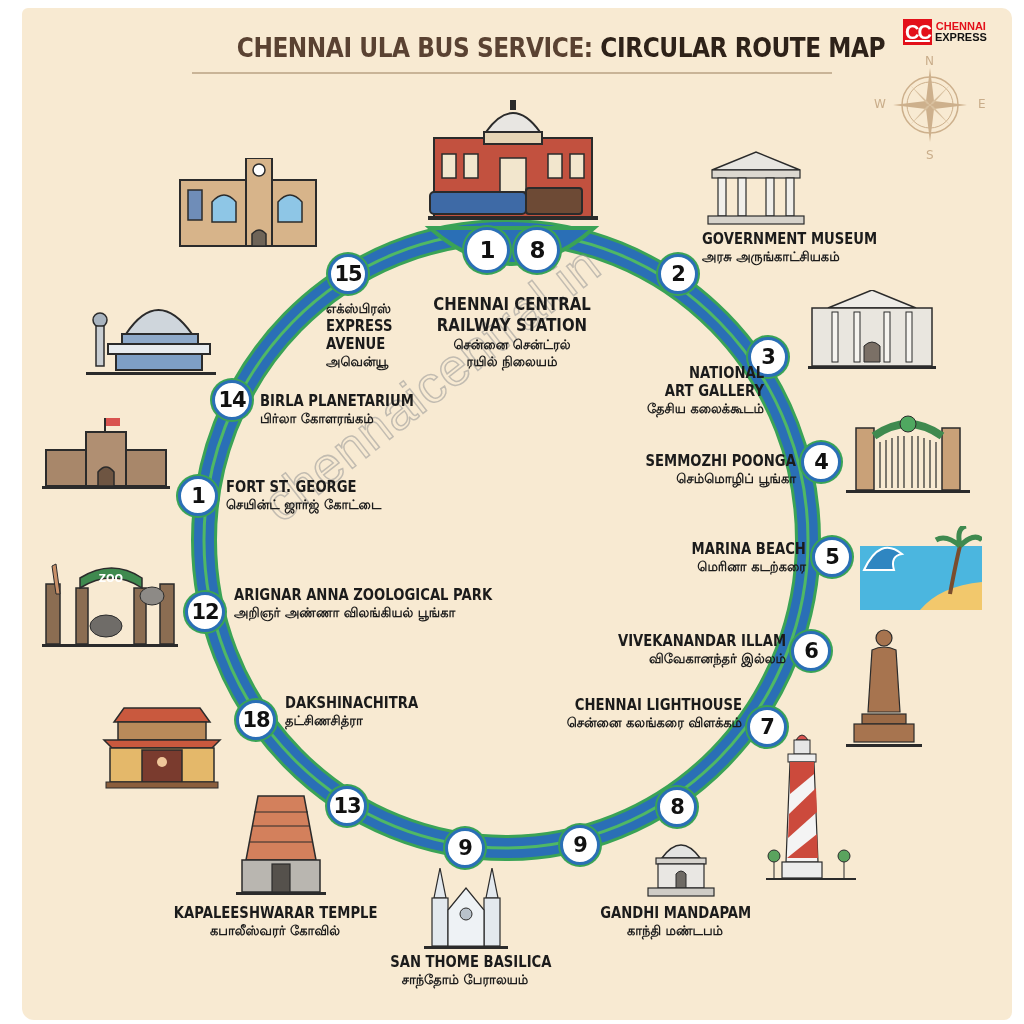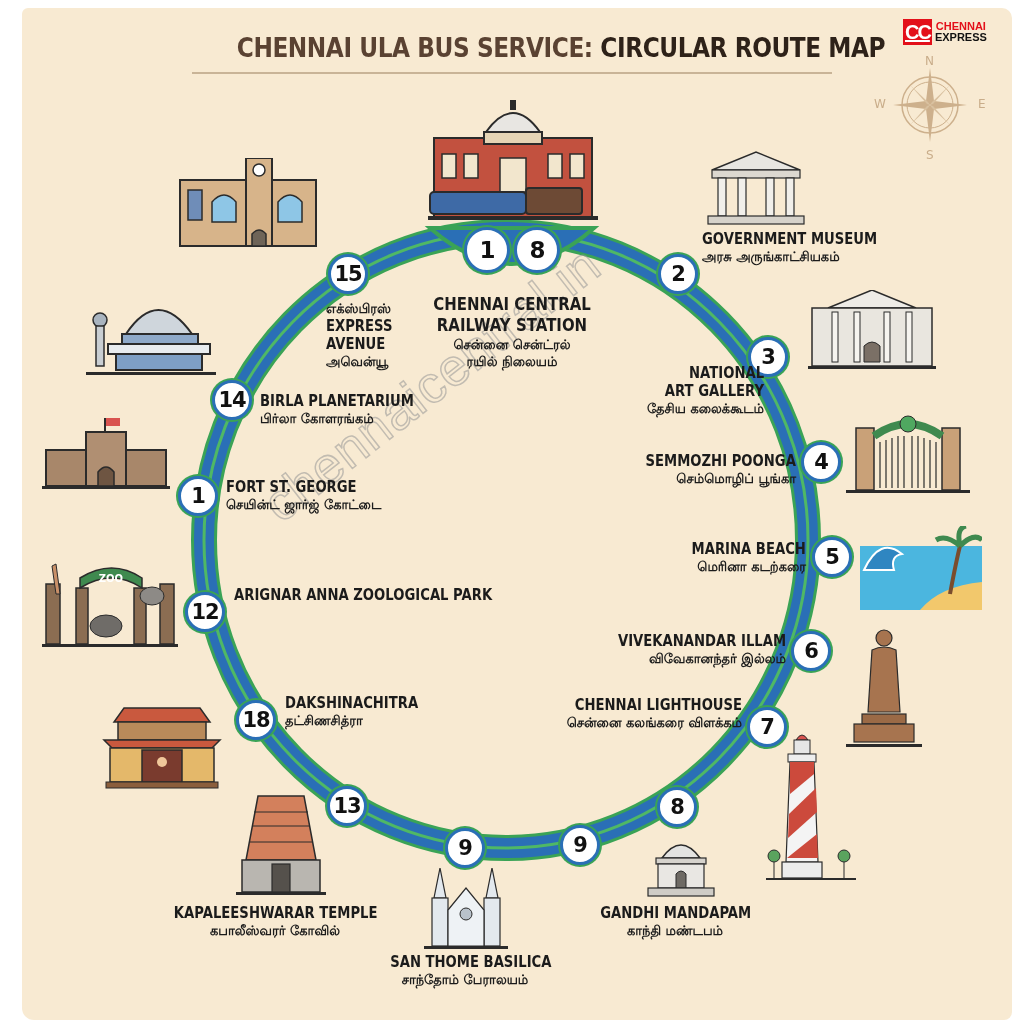--- a/index.html
+++ b/index.html
@@ -312,20 +312,21 @@
   <div class="lbl-ta">கபாலீஸ்வரர் கோவில்</div>
 </div>
 
 <div class="label l" style="left:285px;top:694px">
   <div class="lbl-en">DAKSHINACHITRA</div>
   <div class="lbl-ta">தட்சிணசித்ரா</div>
 </div>
 
 <div class="label l" style="left:234px;top:586px">
   <div class="lbl-en">ARIGNAR ANNA ZOOLOGICAL PARK</div>
+  <div class="lbl-ta">அறிஞர் அண்ணா விலங்கியல் பூங்கா</div>
 </div>
 
 <div class="label l" style="left:226px;top:478px">
   <div class="lbl-en">FORT ST. GEORGE</div>
   <div class="lbl-ta">செயின்ட் ஜார்ஜ் கோட்டை</div>
 </div>
 
 <div class="label l" style="left:260px;top:392px">
   <div class="lbl-en">BIRLA PLANETARIUM</div>
   <div class="lbl-ta">பிர்லா கோளரங்கம்</div>

